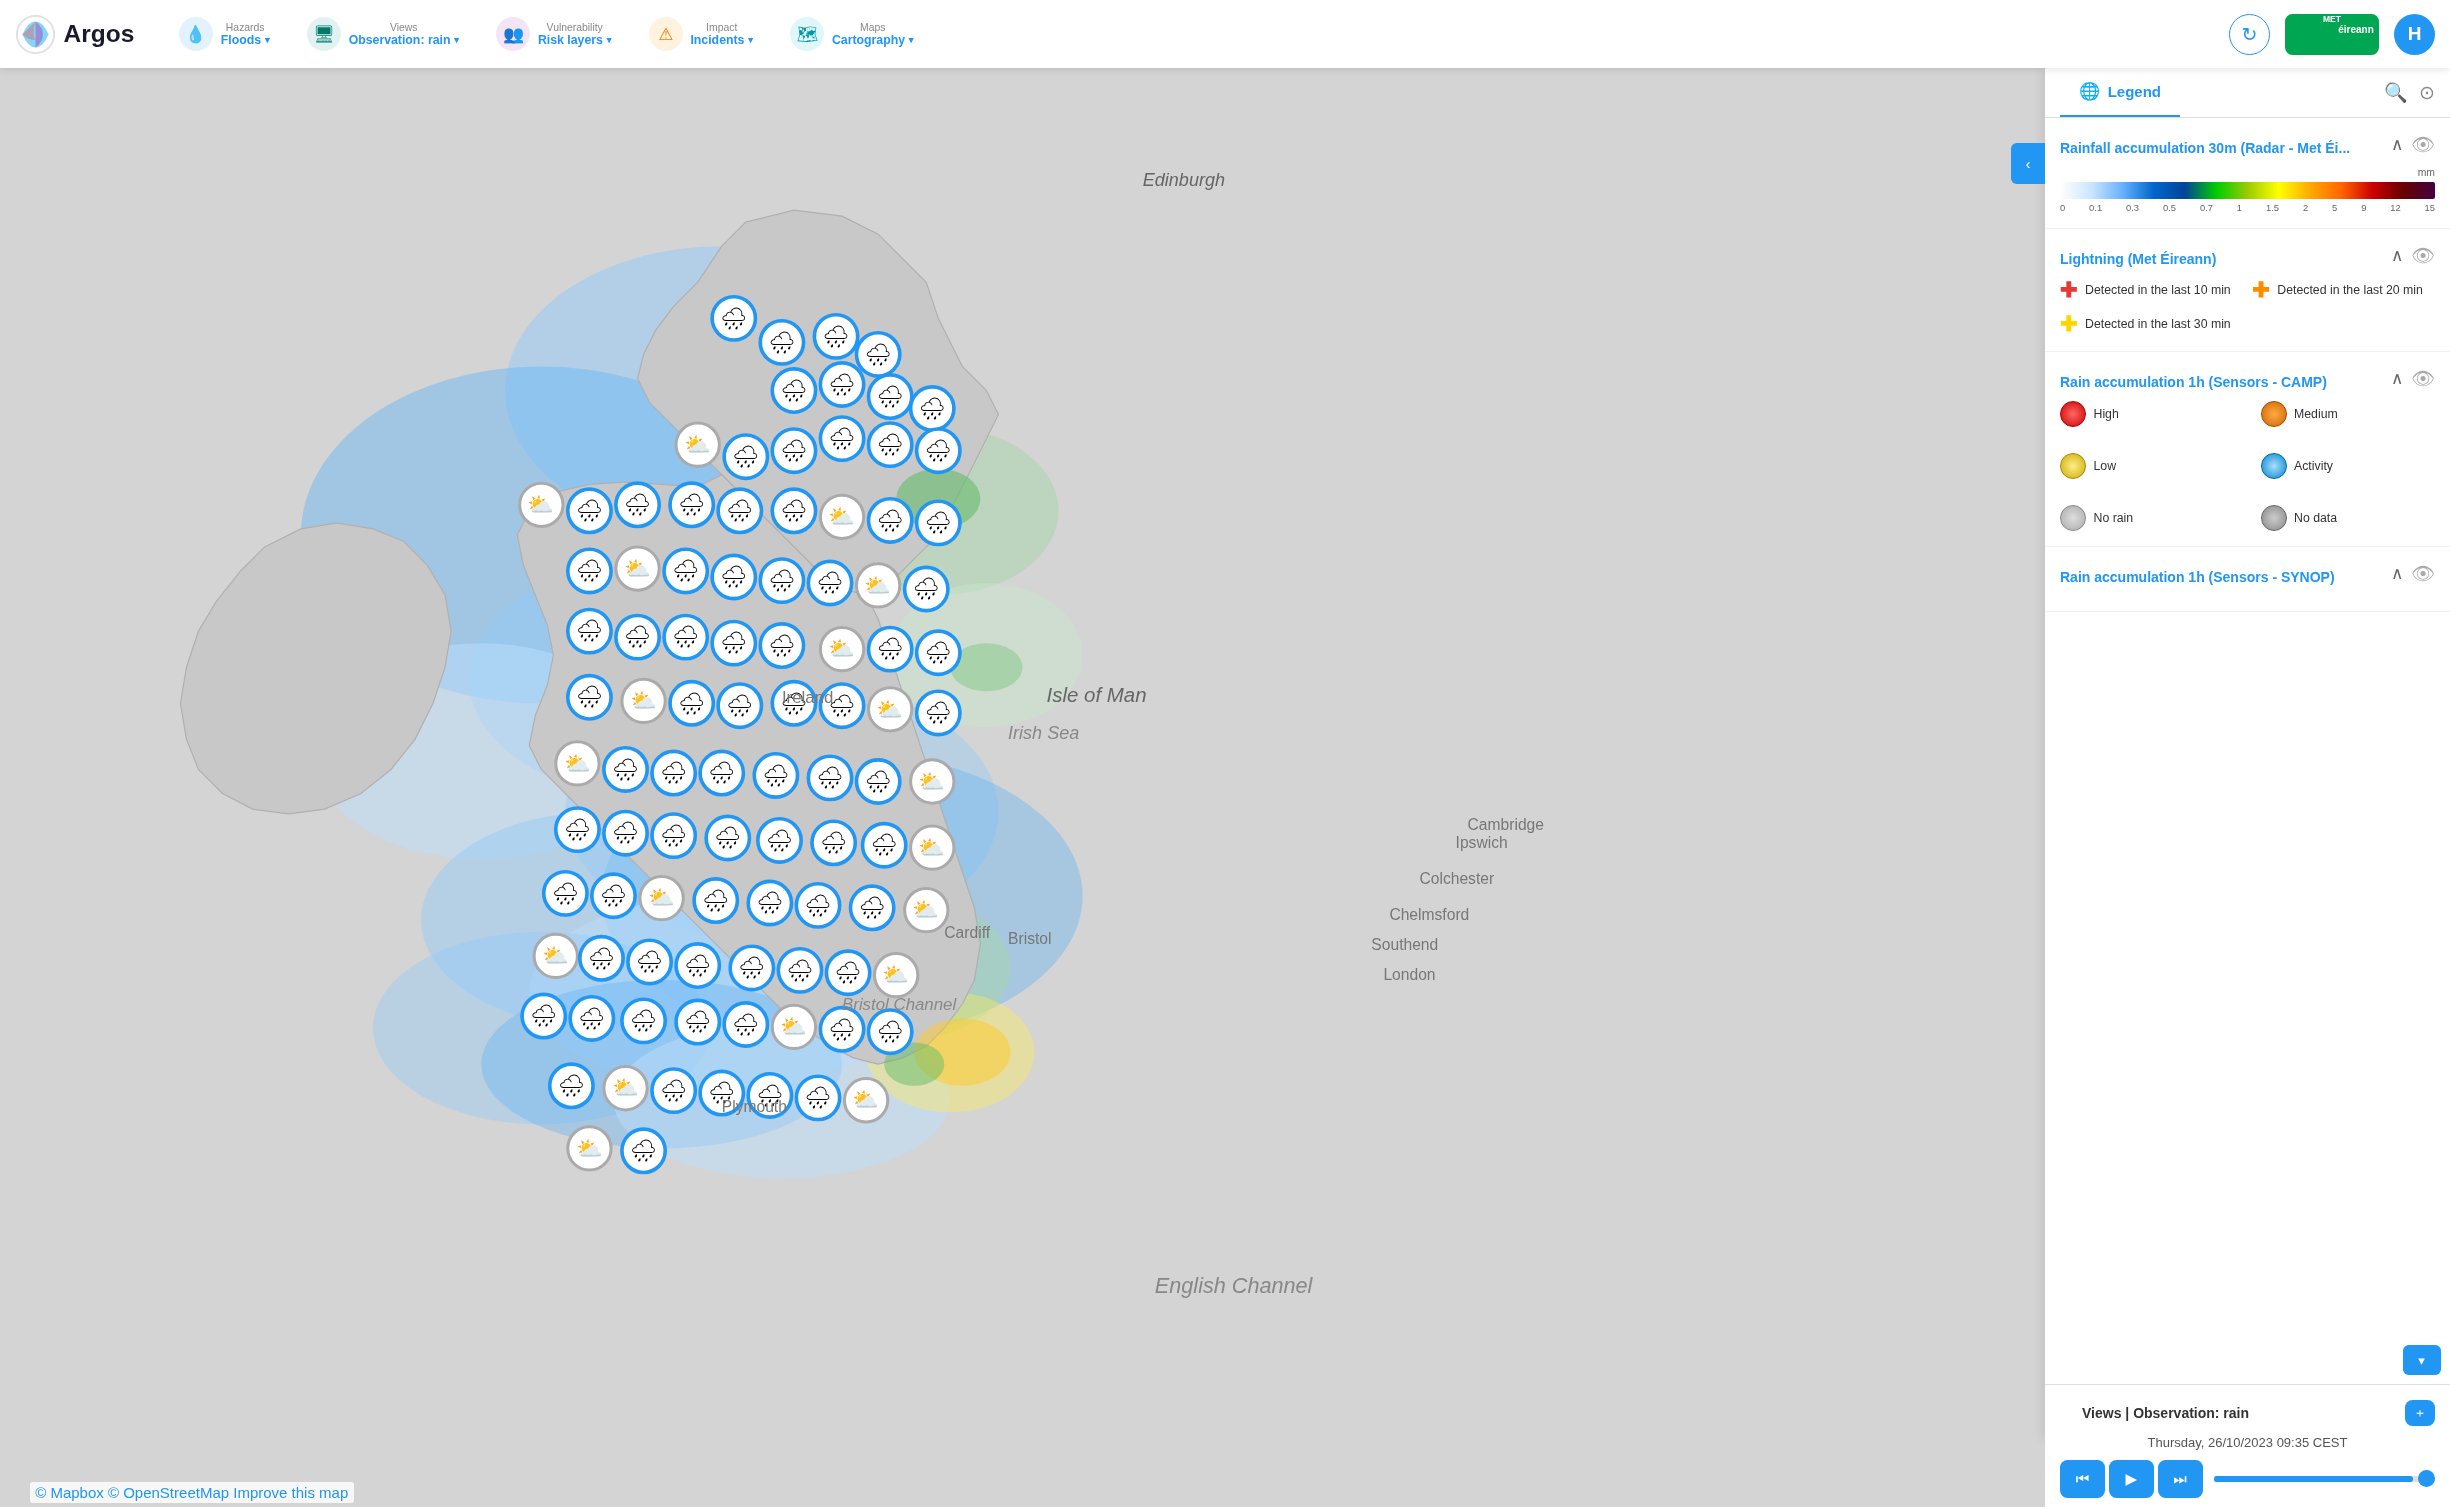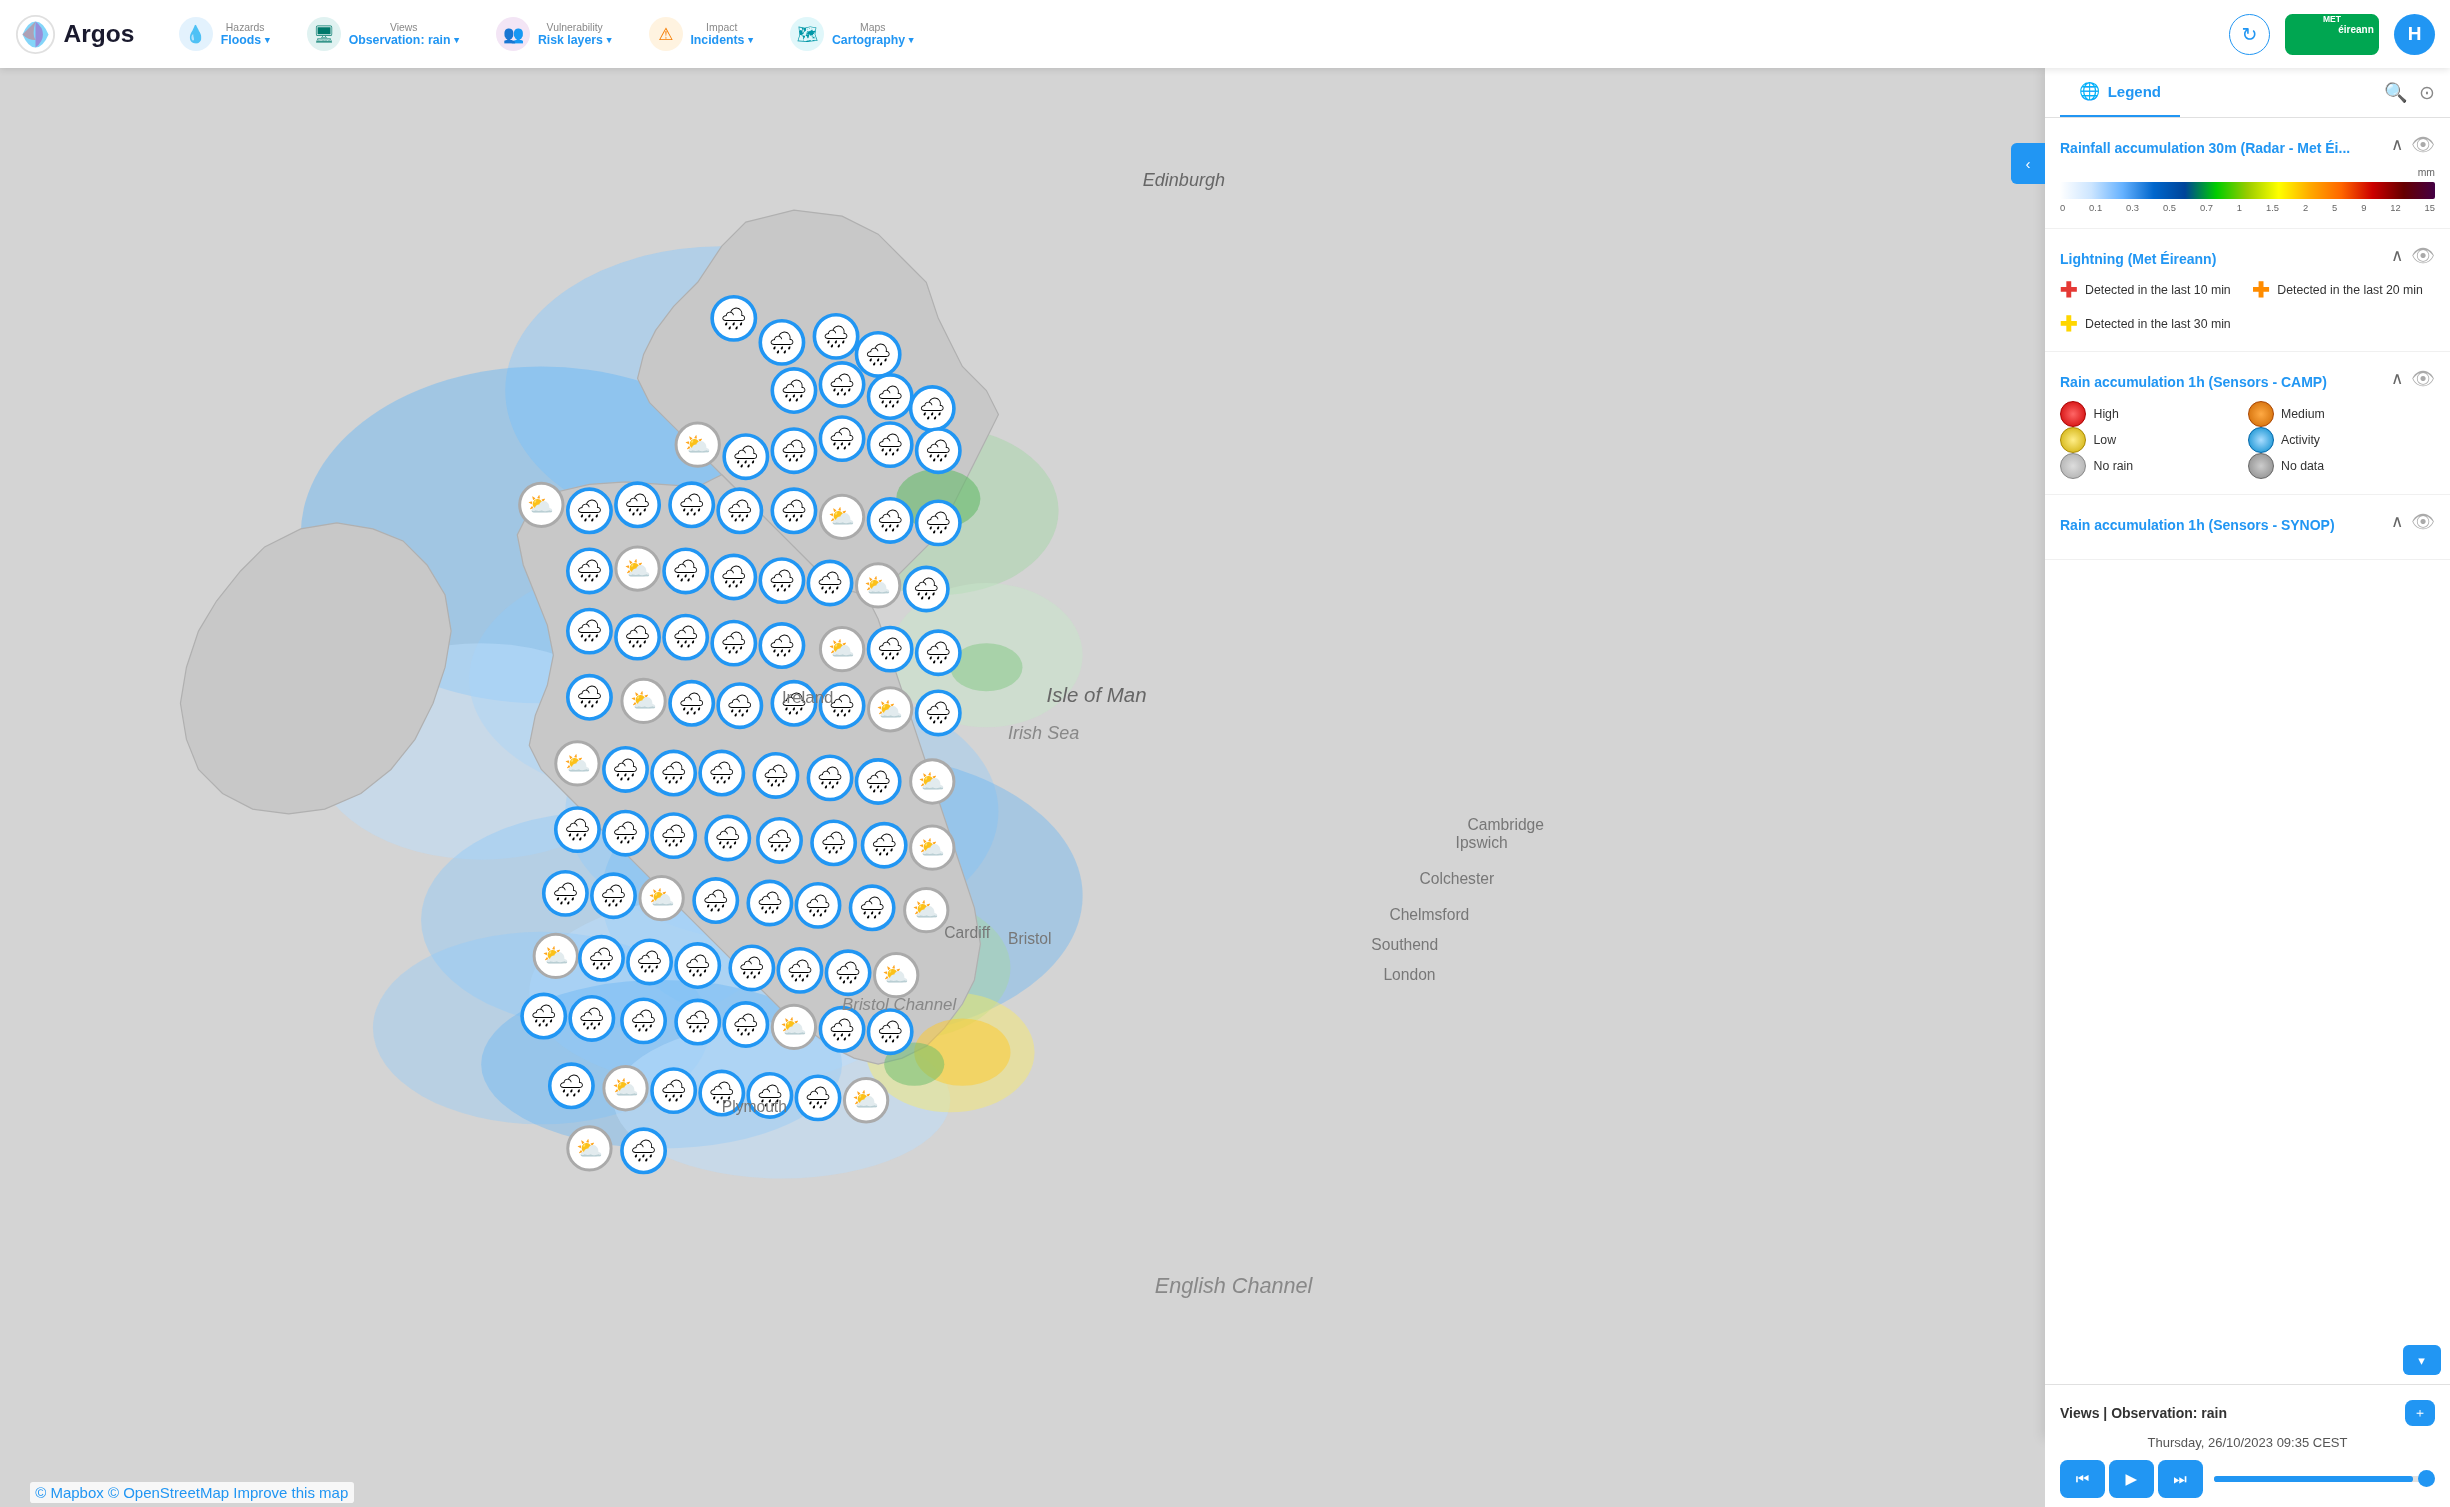--- a/index.html
+++ b/index.html
@@ -77,37 +77,37 @@
 
     
     .lightning-items { display: grid; grid-template-columns: 1fr 1fr; gap: 9.4px; }
     .lightning-item { display: flex; align-items: center; gap: 7.5px; font-size: 12.3px; color: #333; }
     .lightning-cross { font-size: 21px; font-weight: 900; }
     .red-cross { color: #e53935; }
     .orange-cross { color: #ff8c00; }
     .yellow-cross { color: #ffd600; }
 
     
-    .rain-items { display: grid; grid-template-columns: 1fr 1fr; gap: 0; margin-top: 7.5px; }
+    .rain-items { display: grid; grid-template-columns: 1fr 1fr; gap: 26px; margin-top: 7.5px; }
     .rain-item { display: flex; align-items: center; gap: 7.5px; font-size: 12.3px; color: #333; }
     .sensor-icon { width: 26px; height: 26px; border-radius: 50%; display: flex; align-items: center; justify-content: center; font-size: 15px; }
     .sensor-high { background: radial-gradient(circle, #ff6666, #cc0000); border: 1.9px solid #aa0000; }
     .sensor-medium { background: radial-gradient(circle, #ffaa44, #cc6600); border: 1.9px solid #aa4400; }
     .sensor-low { background: radial-gradient(circle, #ffee88, #ccaa00); border: 1.9px solid #aa8800; }
     .sensor-activity { background: radial-gradient(circle, #aaddff, #0088cc); border: 1.9px solid #0066aa; }
     .sensor-norain { background: radial-gradient(circle, #dddddd, #aaaaaa); border: 1.9px solid #888888; }
     .sensor-nodata { background: radial-gradient(circle, #cccccc, #888888); border: 1.9px solid #666666; }
 
     
     .timeline-panel {
       position: absolute; bottom: 0; right: 0; width: 405px; height: 123px;
       background: white; border-top: 0.9px solid #e0e0e0; padding: 15px;
       display: flex; flex-direction: column; gap: 9.4px;
     }
-    .timeline-header { display: flex; align-items: center; justify-content: space-between; }
+    .timeline-header { display: flex; align-items: center; justify-content: space-between; margin-left: 22px; }
     .timeline-title { font-size: 14px; font-weight: 600; color: #333; }
     .timeline-date { font-size: 13px; color: #555; text-align: center; }
     .timeline-controls { display: flex; align-items: center; gap: 11.3px; }
     .playback-btns { display: flex; gap: 3.8px; }
     .play-btn {
       width: 45px; height: 38px; border-radius: 7.5px; background: #2196f3;
       border: none; color: white; cursor: pointer; font-size: 15px;
       display: flex; align-items: center; justify-content: center;
     }
     .timeline-slider { flex: 1; height: 5.7px; background: #e0e0e0; border-radius: 2.8px; position: relative; }

